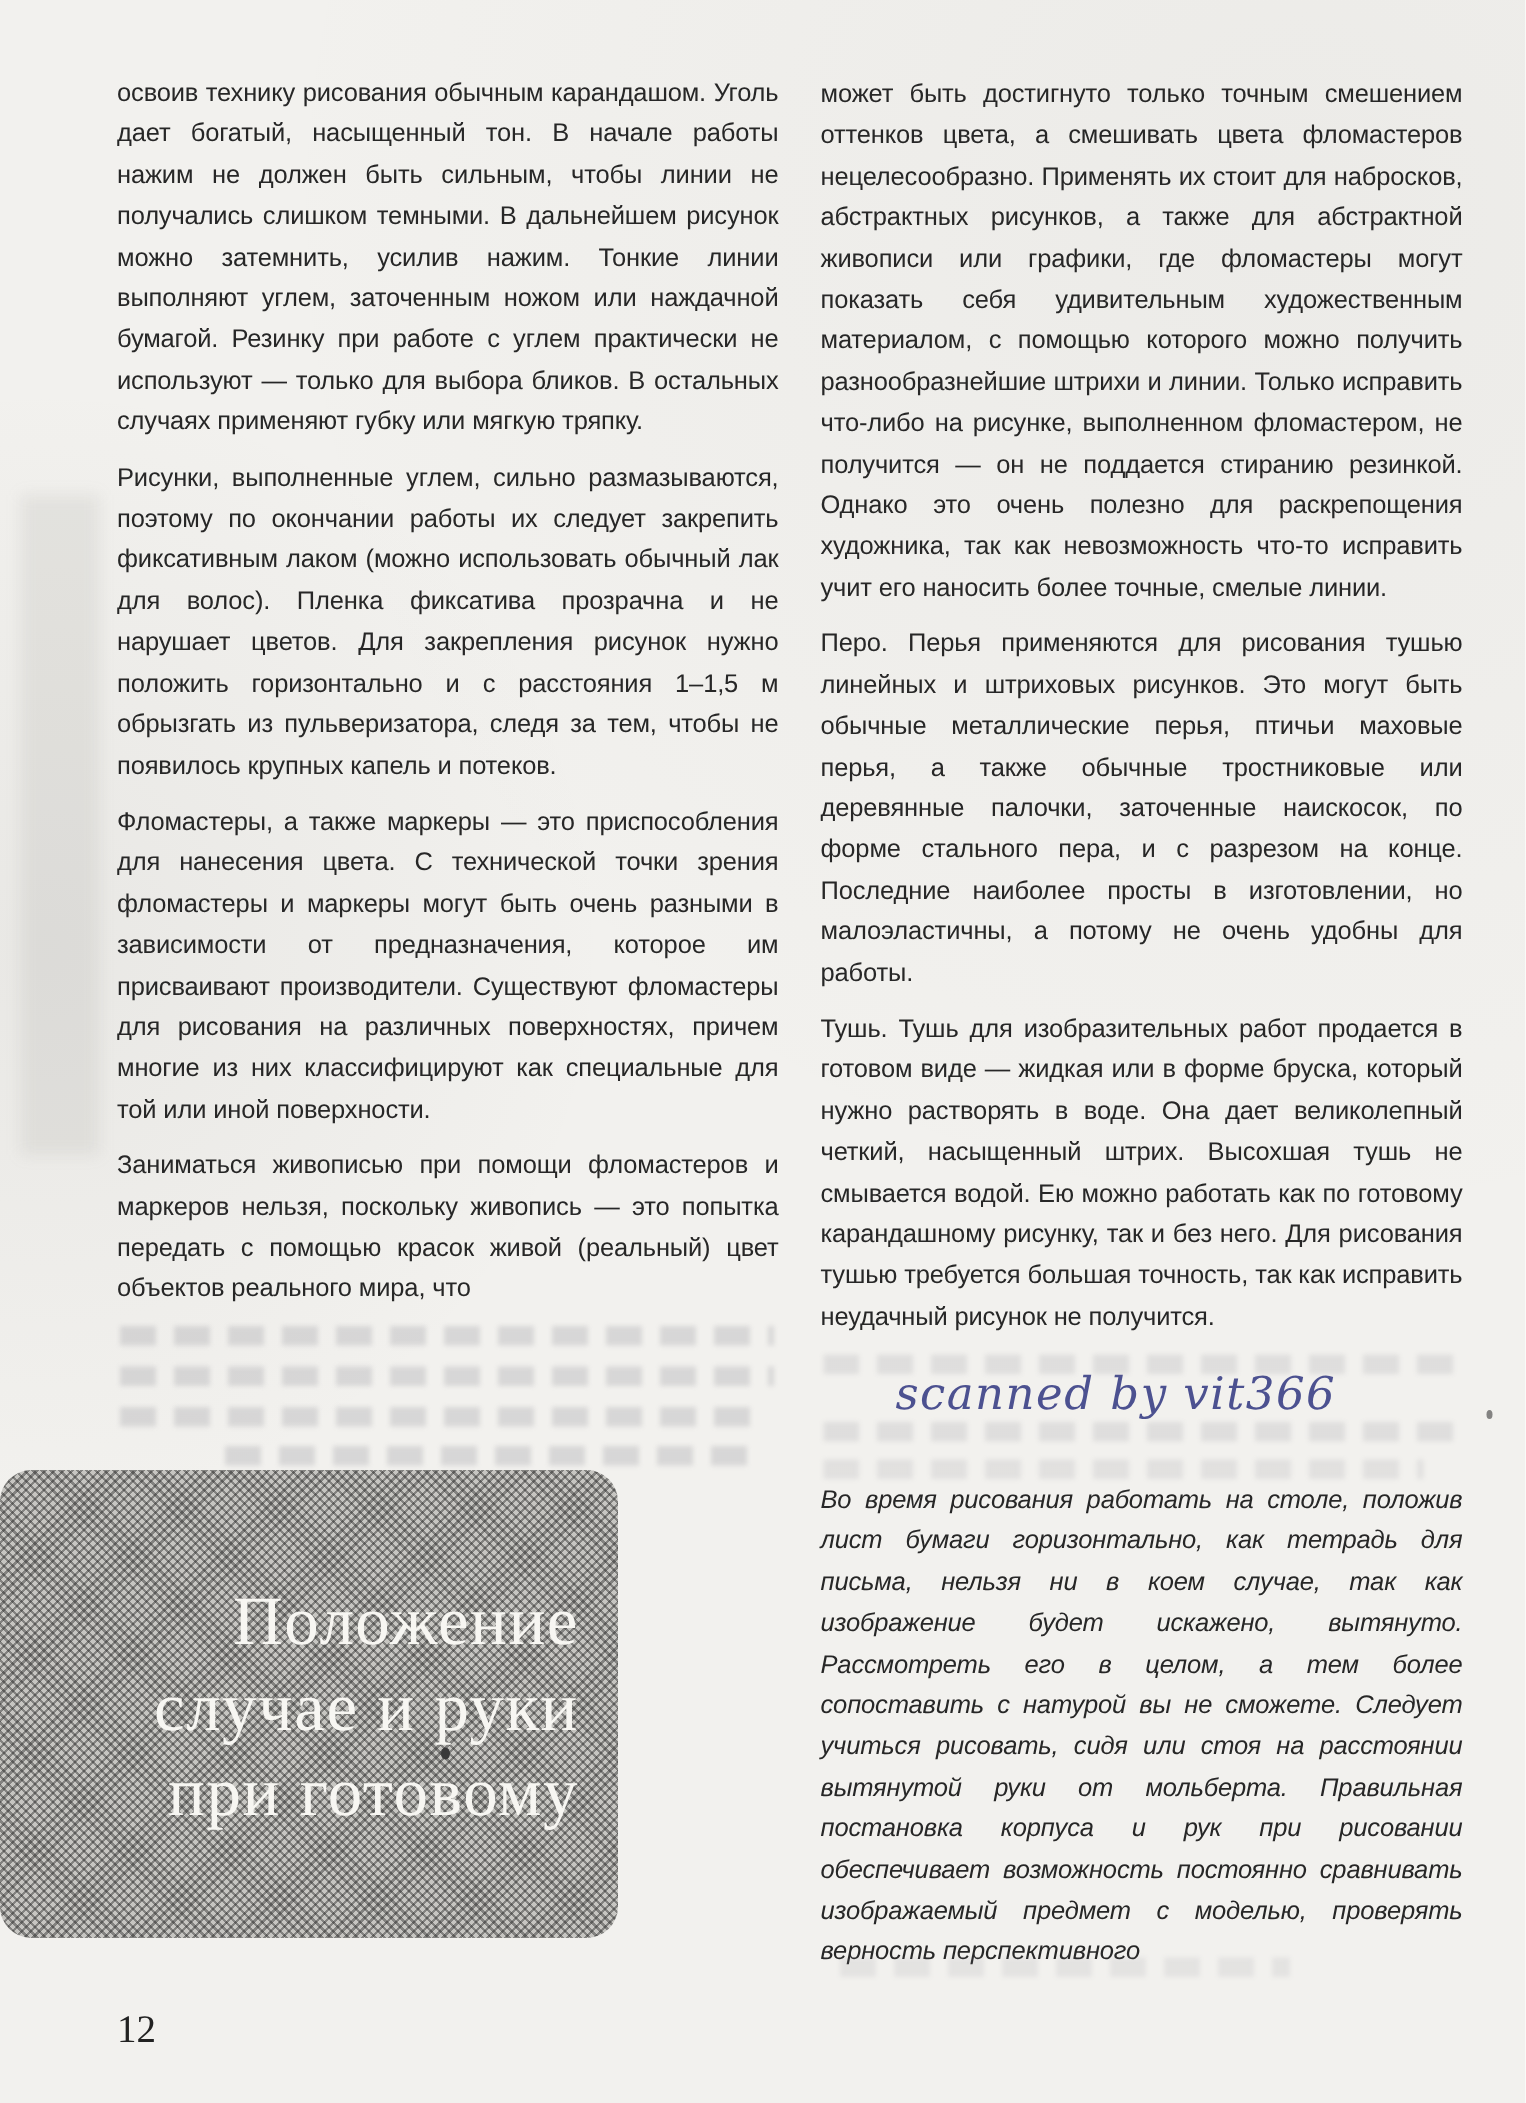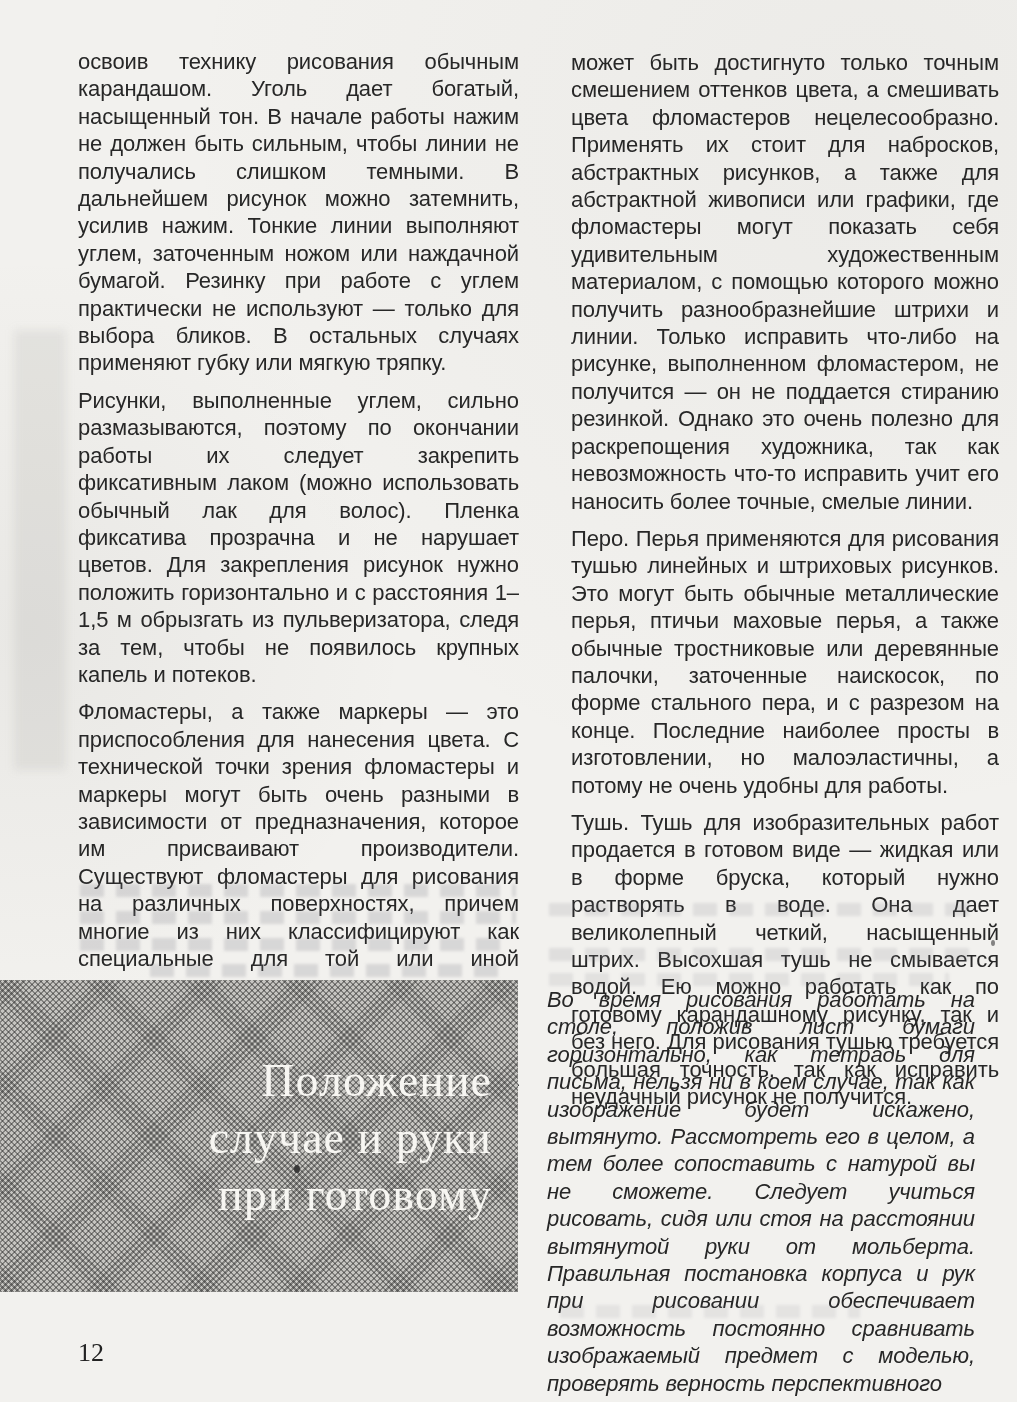--- a/index.html
+++ b/index.html
@@ -13,52 +13,53 @@
     background-image:
       radial-gradient(circle at 85% 10%, rgba(120,120,115,0.05), transparent 45%),
       radial-gradient(circle at 3% 45%, rgba(110,110,105,0.07), transparent 30%);
     font-family: "Liberation Sans", sans-serif;
     color: #272727;
   }
 
   .col {
     position: absolute;
     text-align: justify;
-    font-size: 22px;
+    font-size: 17px;
     line-height: 27.4px;
     letter-spacing: -0.1px;
     hyphens: auto;
   }
   .col p { margin: 0 0 10px 0; }
   .col-left  { left: 78px;  top: 48px; width: 441px; }
-  .col-right { left: 571px; top: 49px; width: 428px; }
+  .col-right { left: 547px; top: 49px; width: 428px; }
   .col-right-bottom { left: 547px; top: 986px; width: 428px; font-style: italic; }
   .lead { font-weight: normal; }
 
   .watermark {
     position: absolute;
     left: 597px;
     top: 912px;
     font-family: "DejaVu Serif", serif;
     font-style: italic;
     font-size: 30px;
     letter-spacing: 1px;
     color: #4c5190;
   }
 
   .banner {
     position: absolute;
     left: 0;
     top: 980px;
-    width: 518px;
+    width: 412px;
     height: 312px;
     background-color: #c6c5c1;
     background-image:
       repeating-linear-gradient(45deg,  rgba(30,30,30,0.40) 0 1.6px, transparent 1.6px 4.2px),
       repeating-linear-gradient(135deg, rgba(30,30,30,0.40) 0 1.6px, transparent 1.6px 4.2px);
+    border-radius: 21px;
   }
   .banner-title {
     position: absolute;
     top: 72px;
     right: 26px;
     text-align: right;
     font-family: "Liberation Serif", serif;
     font-size: 46px;
     line-height: 57px;
     letter-spacing: 1px;
@@ -104,20 +105,21 @@
     <p><span class="lead">Фломастеры</span><span>, а также маркеры — это приспособления для нанесения цвета. С технической точки зрения фломастеры и маркеры могут быть очень разными в зависимости от предназначения, которое им присваивают производители. Существуют фломастеры для рисования на различных поверхностях, причем многие из них классифицируют как специальные для той или иной поверхности.</span></p>
     <p>Заниматься живописью при помощи фломастеров и маркеров нельзя, поскольку живопись — это попытка передать с помощью красок живой (реальный) цвет объектов реального мира, что</p>
   </div>
 
   <div class="col col-right">
     <p>может быть достигнуто только точным смешением оттенков цвета, а смешивать цвета фломастеров нецелесообразно. Применять их стоит для набросков, абстрактных рисунков, а также для абстрактной живописи или графики, где фломастеры могут показать себя удивительным художественным материалом, с помощью которого можно получить разнообразнейшие штрихи и линии. Только исправить что-либо на рисунке, выполненном фломастером, не получится — он не поддается стиранию резинкой. Однако это очень полезно для раскрепощения художника, так как невозможность что-то исправить учит его наносить более точные, смелые линии.</p>
     <p><span class="lead">Перо.</span><span> Перья применяются для рисования тушью линейных и штриховых рисунков. Это могут быть обычные металлические перья, птичьи маховые перья, а также обычные тростниковые или деревянные палочки, заточенные наискосок, по форме стального пера, и с разрезом на конце. Последние наиболее просты в изготовлении, но малоэластичны, а потому не очень удобны для работы.</span></p>
     <p><span class="lead">Тушь.</span><span> Тушь для изобразительных работ продается в готовом виде — жидкая или в форме бруска, который нужно растворять в воде. Она дает великолепный четкий, насыщенный штрих. Высохшая тушь не смывается водой. Ею можно работать как по готовому карандашному рисунку, так и без него. Для рисования тушью требуется большая точность, так как исправить неудачный рисунок не получится.</span></p>
   </div>
 
+  <div class="watermark">scanned by vit366</div>
 
   <div class="col col-right-bottom">
     <p>Во время рисования работать на столе, положив лист бумаги горизонтально, как тетрадь для письма, нельзя ни в коем случае, так как изображение будет искажено, вытянуто. Рассмотреть его в целом, а тем более сопоставить с натурой вы не сможете. Следует учиться рисовать, сидя или стоя на расстоянии вытянутой руки от мольберта. Правильная постановка корпуса и рук при рисовании обеспечивает возможность постоянно сравнивать изображаемый предмет с моделью, проверять верность перспективного</p>
   </div>
 
   <div class="banner">
     <div class="banner-title">
       <div>Положение</div>
       <div>случае и руки</div>
       <div>при готовому</div>

